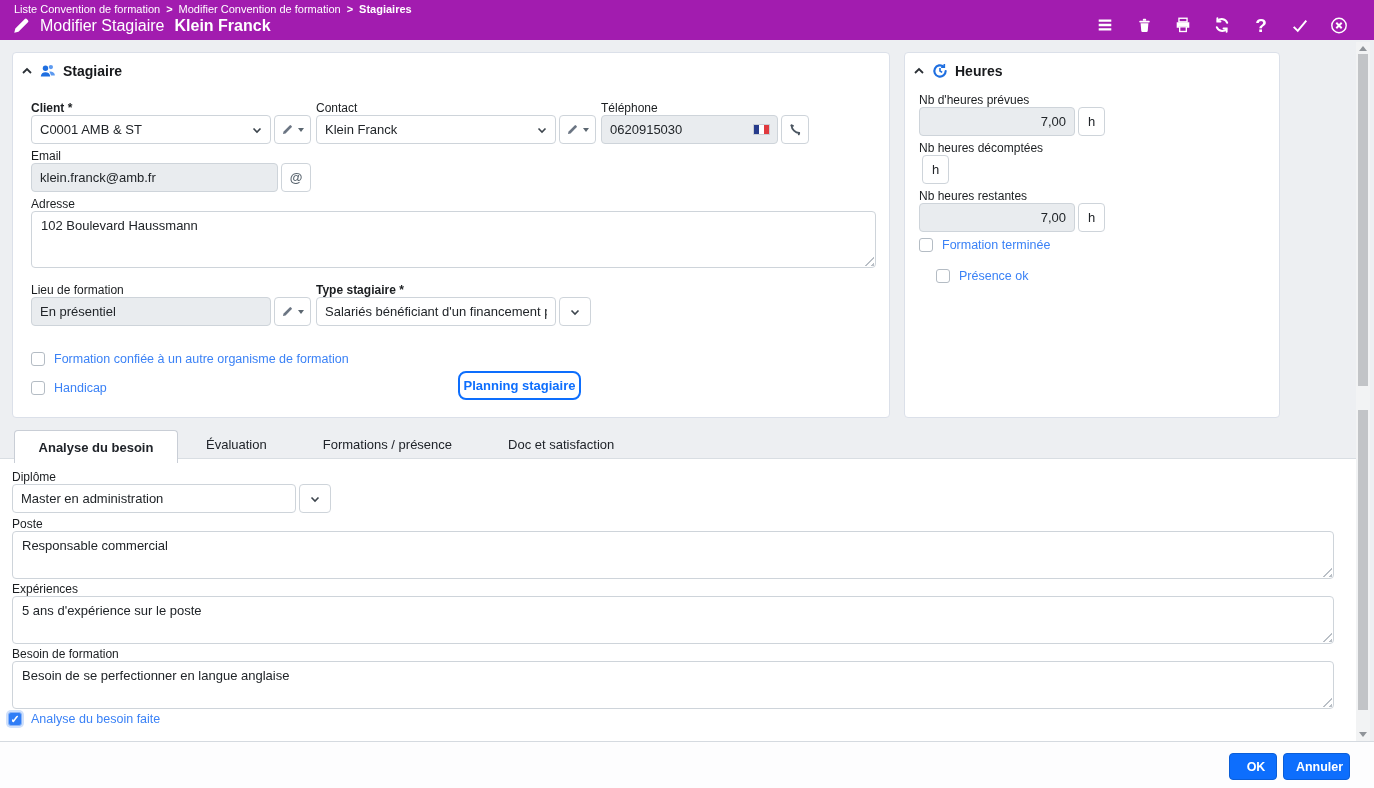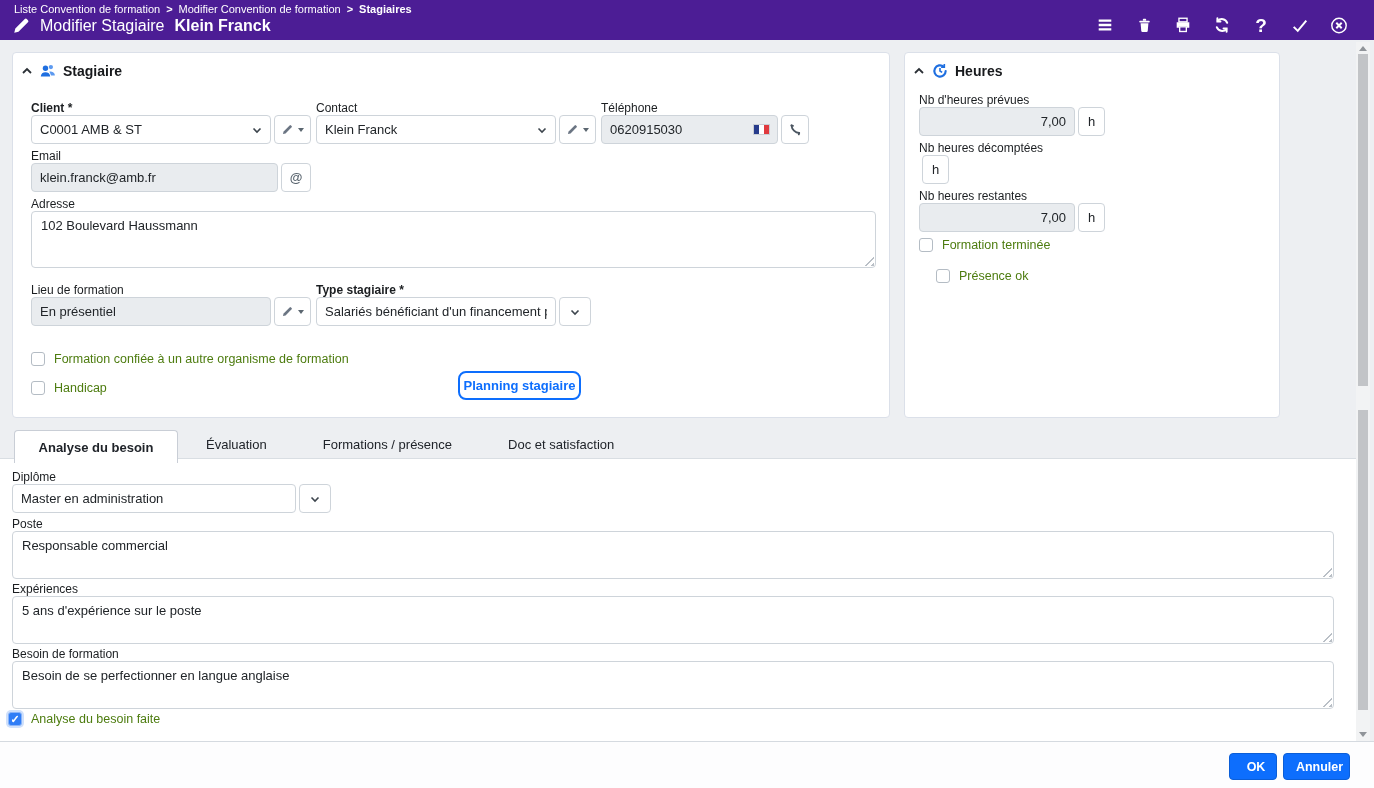--- a/index.html
+++ b/index.html
@@ -1,20 +1,20 @@
 <!DOCTYPE html>
 <html><head>
 <meta charset="utf-8">
 <style>
   * { margin:0; padding:0; box-sizing:border-box; }
   html,body { width:1374px; height:788px; }
   body { font-family:"Liberation Sans", sans-serif; background:#edeff2; position:relative; overflow:hidden; color:#212529; }
 
   
-  .topbar { position:absolute; top:0; left:0; width:1374px; height:40px; background:#4c1d95; z-index:5; }
+  .topbar { position:absolute; top:0; left:0; width:1374px; height:40px; background:#a21caf; z-index:5; }
   .breadcrumb { position:absolute; top:3px; left:14px; font-size:11px; color:#fff; white-space:nowrap; }
   .breadcrumb .sep { padding:0 6px; font-weight:700; }
   .breadcrumb .last { font-weight:700; }
   .titlerow { position:absolute; top:17px; left:12px; display:flex; align-items:center; gap:10px; color:#fff; }
   .titlerow .ticon { width:18px; height:18px; display:inline-flex; }
   .page-title { font-size:16px; font-weight:400; }
   .page-subject { font-size:16px; font-weight:700; }
   .topicons { position:absolute; top:16px; right:26px; display:flex; align-items:center; gap:21px; }
   .topicons .ic { width:18px; height:18px; display:inline-flex; align-items:center; justify-content:center; cursor:pointer; }
   .topicons .qmark { color:#fff; font-size:19px; font-weight:700; line-height:1; }
@@ -46,21 +46,21 @@
   .ta-wrap { position:absolute; }
   .grip { position:absolute; right:2px; bottom:2px; width:10px; height:10px; pointer-events:none;
           background:repeating-linear-gradient(135deg, transparent 0 3px, #b9bfc6 3px 4.5px); clip-path:polygon(100% 0,100% 100%,0 100%); }
 
   
   .cbrow { position:absolute; display:flex; align-items:center; gap:9px; }
   .cb { width:14px; height:14px; border:1px solid #b4bcc4; border-radius:3px; background:#fff; display:inline-flex;
         align-items:center; justify-content:center; cursor:pointer; flex:0 0 auto; }
   .cb.checked { background:#2f7df6; border-color:#8ab4f8; box-shadow:0 0 0 2px #cfe0fb; color:#fff; font-size:11px; font-weight:700; }
   .cb.checked::after { content:"✓"; line-height:1; }
-  .cb-label { font-size:12.5px; color:#4d7c0f; white-space:nowrap; }
+  .cb-label { font-size:12.5px; color:#3b82f6; white-space:nowrap; }
 
   .btn-outline { position:absolute; background:#fff; border:2px solid #0d6efd; color:#0d6efd; font-weight:700;
                  font-size:13px; border-radius:8px; display:flex; align-items:center; justify-content:center; cursor:pointer;
                  font-family:"Liberation Sans",sans-serif; }
 
   
   .tabbar { position:absolute; top:430px; left:14px; height:29px; display:flex; align-items:stretch; z-index:2; }
   .tab { display:flex; align-items:center; justify-content:center; font-size:13px; color:#20242a; padding:0 28px; cursor:pointer; white-space:nowrap; }
   .tab.active { width:164px; padding:16px; background:#fff; border:1px solid #c9ced6; border-bottom:none;
                 border-radius:4px 4px 0 0; font-weight:700; }

